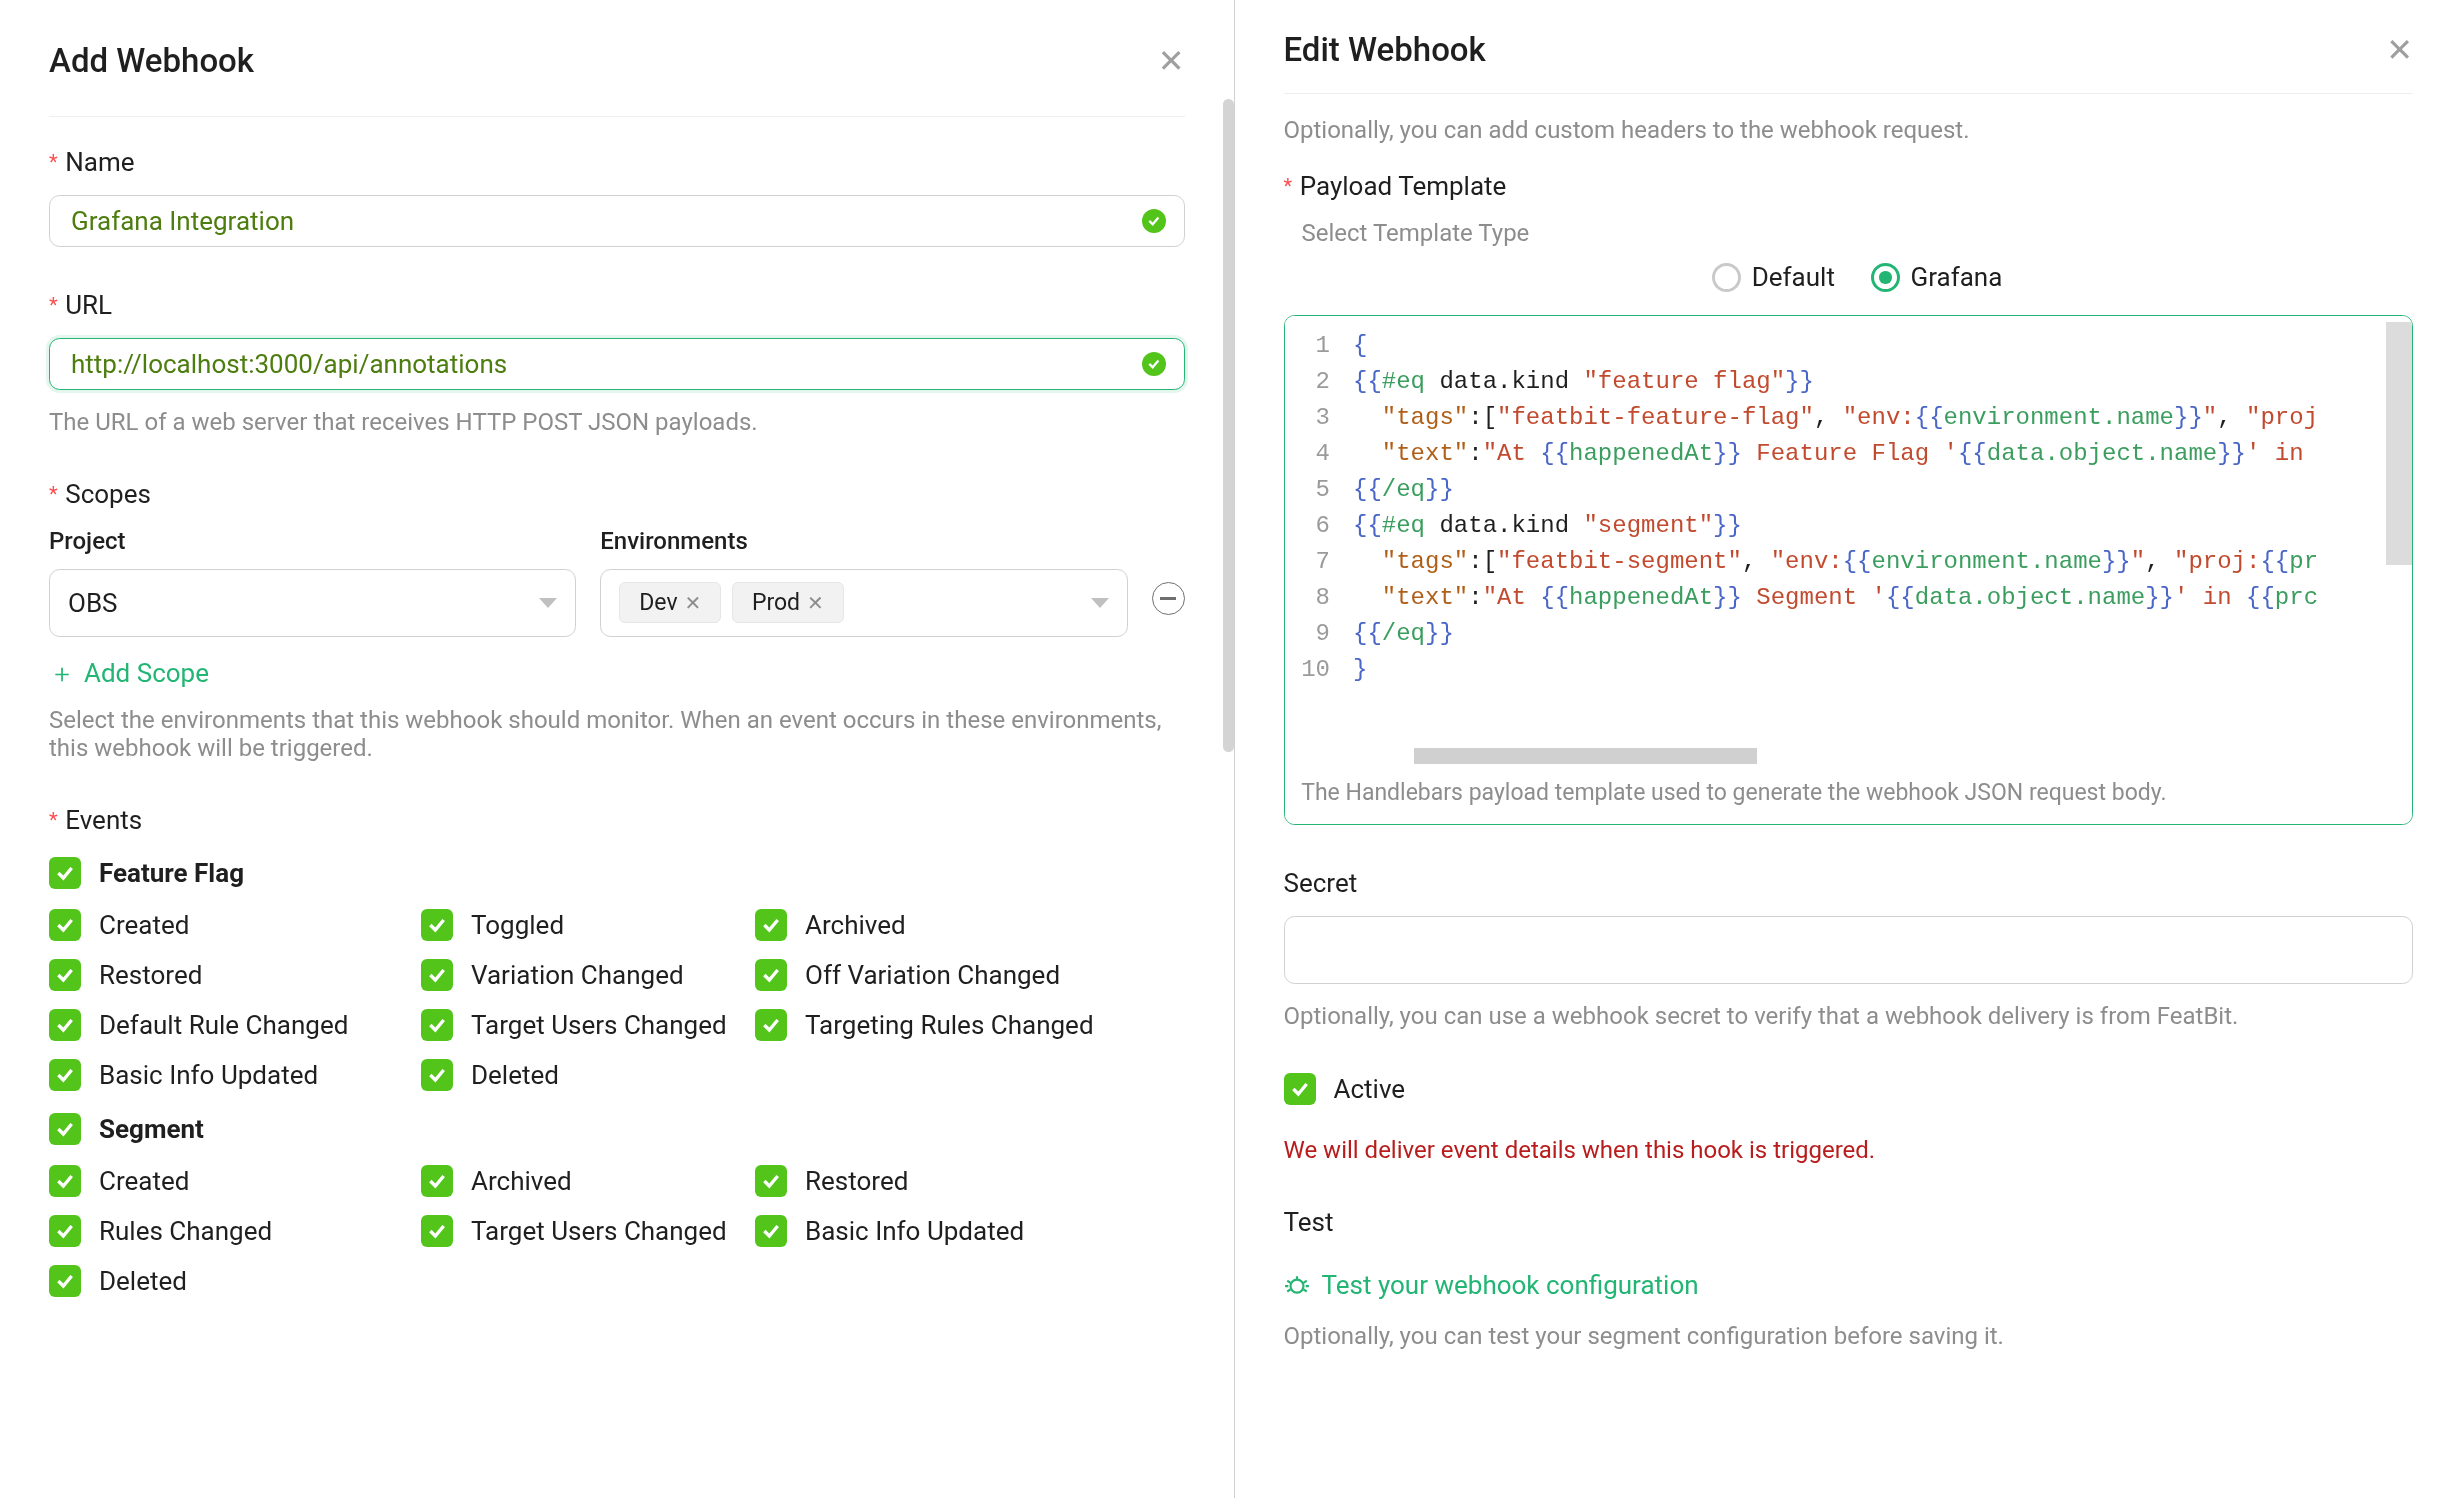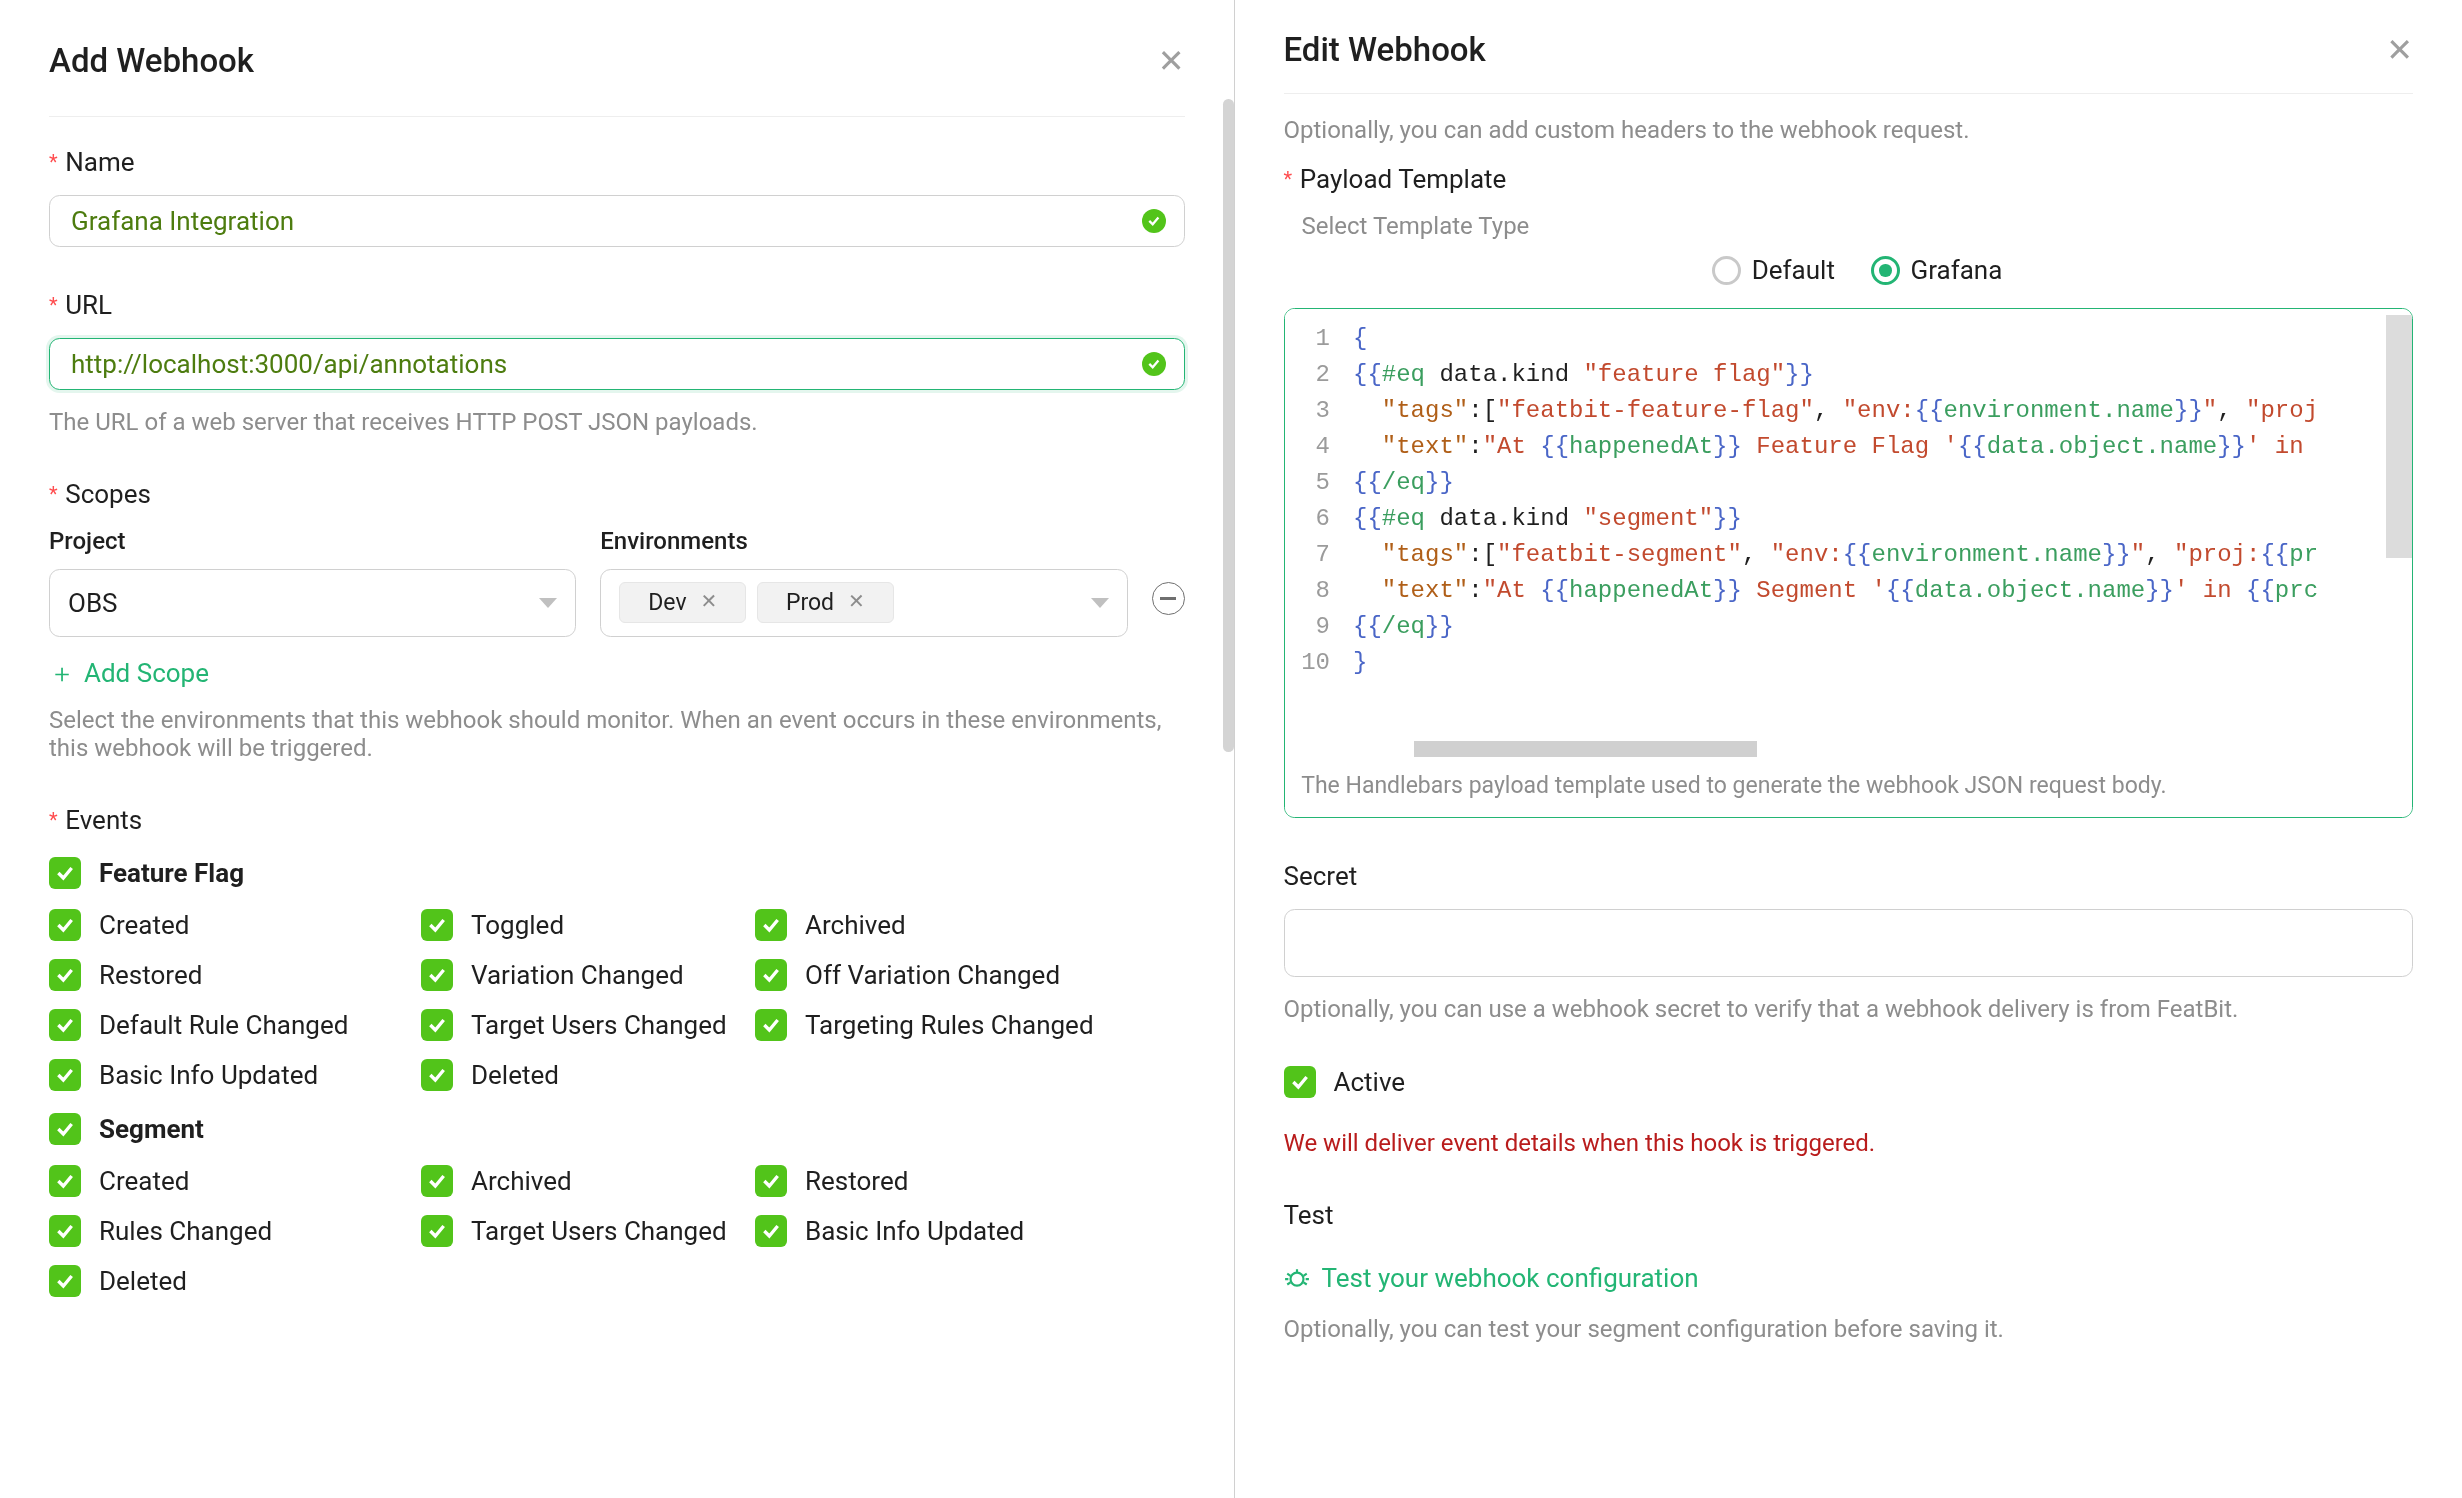--- a/index.html
+++ b/index.html
@@ -138,25 +138,25 @@
   .select-box .caret {
     border-left: 9px solid transparent;
     border-right: 9px solid transparent;
     border-top: 10.6px solid #c0c0c0;
   }
   .tags-wrap { display: flex; gap: 10.6px; align-items: center; }
   .tag {
     background: #f2f2f2;
     border: 0.8px solid #e6e6e6;
     border-radius: 6px;
-    padding: 6px 28px;
+    padding: 6px 19px;
     font-size: 23px;
     display: inline-flex;
-    align-items: flex-start;
-    gap: 14px;
+    align-items: center;
+    gap: 7px;
     color: #1f1f1f;
   }
   .tag .x { color: #8d8d8d; cursor: pointer; font-size: 20px; }
   .row-remove {
     width: 33px;
     height: 33px;
     border: 1.5px solid #6f6f6f;
     border-radius: 50%;
     display: flex;
     align-items: center;
@@ -551,21 +551,21 @@
         </div>
     </div>
   </div>
 
   <div class="panel right">
     <div class="panel-header">
       <div class="panel-title">Edit Webhook</div>
       <div class="close-btn">✕</div>
     </div>
 
-    <div class="help-text" style="margin-top:-7.6px; margin-bottom:20px;">Optionally, you can add custom headers to the webhook request.</div>
+    <div class="help-text" style="margin-top:-7.6px; margin-bottom:27px;">Optionally, you can add custom headers to the webhook request.</div>
 
     <div class="section">
       <div class="field-label">
           <span class="req">*</span>
           <span>Payload Template</span>
         </div>
       <div style="padding-left:18px;">
         <div class="sub-sec-label">Select Template Type</div>
         <div class="radio-row">
           <div class="radio">

